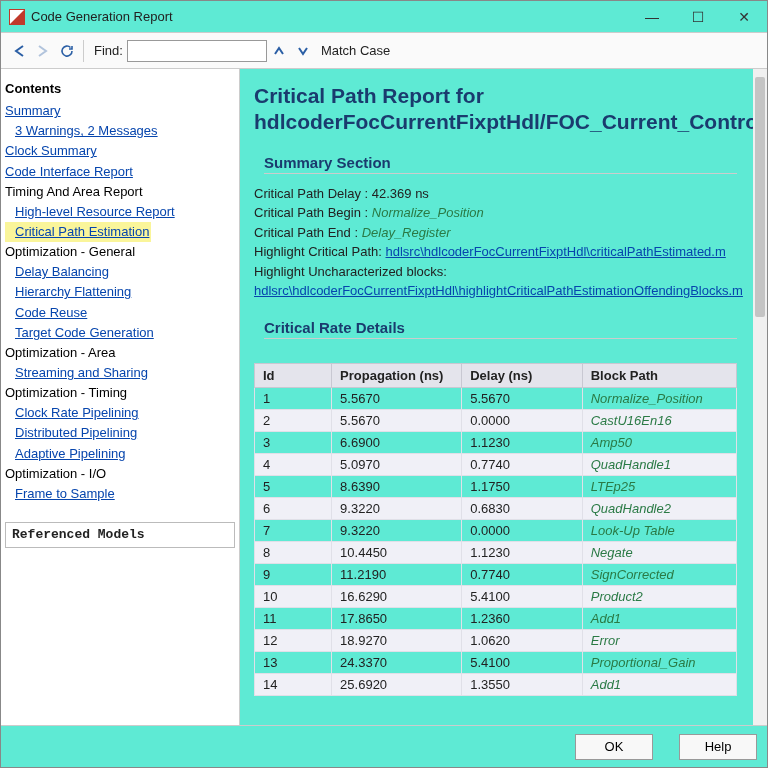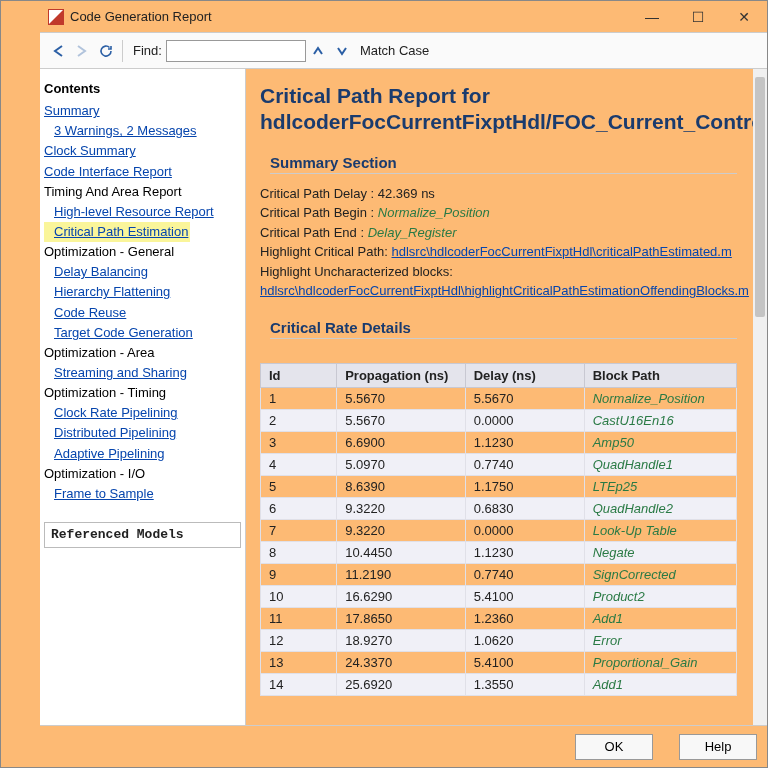--- a/index.html
+++ b/index.html
@@ -1,30 +1,30 @@
 <!DOCTYPE html>
 <html><head>
 <meta charset="utf-8">
 <style>
   * { box-sizing: border-box; }
   html, body { margin:0; padding:0; width:768px; height:768px; font-family:"Segoe UI",Arial,sans-serif; font-size:13px; color:#222; background:#fff; overflow:hidden; }
-  .window { width:768px; height:768px; border:1px solid #888; display:flex; flex-direction:column; background:#fdba74;padding-left:39px; }
+  .window { width:768px; height:768px; border:1px solid #888; display:flex; flex-direction:column; background:#5eead4; }
   .titlebar { height:32px; display:flex; align-items:center; border-bottom:1px solid #ccc; }
   .tb-icon { width:16px; height:16px; margin:0 6px 0 8px; border:1px solid #c0392b; background:linear-gradient(135deg,#fff 48%,#c0392b 52%); }
   .tb-title { flex:1; font-size:13px; }
   .tb-btns { display:flex; }
   .tb-btn { width:46px; height:32px; display:flex; align-items:center; justify-content:center; font-size:14px; color:#333; }
   .toolbar { height:36px; display:flex; align-items:center; border-bottom:1px solid #ccc; padding:0 6px; background:#fafafa; }
   .nav-ico { width:24px; height:24px; display:flex; align-items:center; justify-content:center; color:#2b5fa5; border:1px solid transparent; border-radius:2px; }
   .sep { width:1px; height:22px; background:#ccc; margin:0 4px; }
   .find-label { margin:0 4px 0 6px; }
   .find-input { width:140px; height:22px; border:1px solid #999; padding:0 4px; font-size:12px; }
   .match { margin-left:6px; }
   .body { flex:1; display:flex; min-height:0; }
-  .sidebar { width:206px; border-right:1px solid #ccc; padding:6px 4px; overflow:hidden; background:#fff; line-height:1.55; }
+  .sidebar { width:239px; border-right:1px solid #ccc; padding:6px 4px; overflow:hidden; background:#fff; line-height:1.55; }
   .sb-head { font-weight:bold; margin:4px 0 2px 0; color:#000; }
   .sb-link { color:#0645ad; text-decoration:underline; cursor:pointer; display:block; }
   .sb-text { color:#000; display:block; }
   .ind { padding-left:10px; }
   .hl { background:#faf59a; display:inline-block; padding:0 2px; }
   .refbox { border:1px solid #bbb; padding:2px 6px; margin-top:18px; font-weight:bold;font-family:Liberation Mono, monospace; }
   .content { flex:1; position:relative; min-width:0; }
   .scroll { position:absolute; inset:0 14px 0 0; padding:10px 16px 10px 14px; overflow:hidden; }
   .h1 { font-size:21px; font-weight:bold; color:#1a3b6e; margin:4px 0 18px 0; line-height:1.25; }
   .h2 { font-size:15px; font-weight:bold; color:#1a3b6e; margin:18px 0 4px 10px; border-bottom:1px solid #ccc; padding-bottom:2px; }

